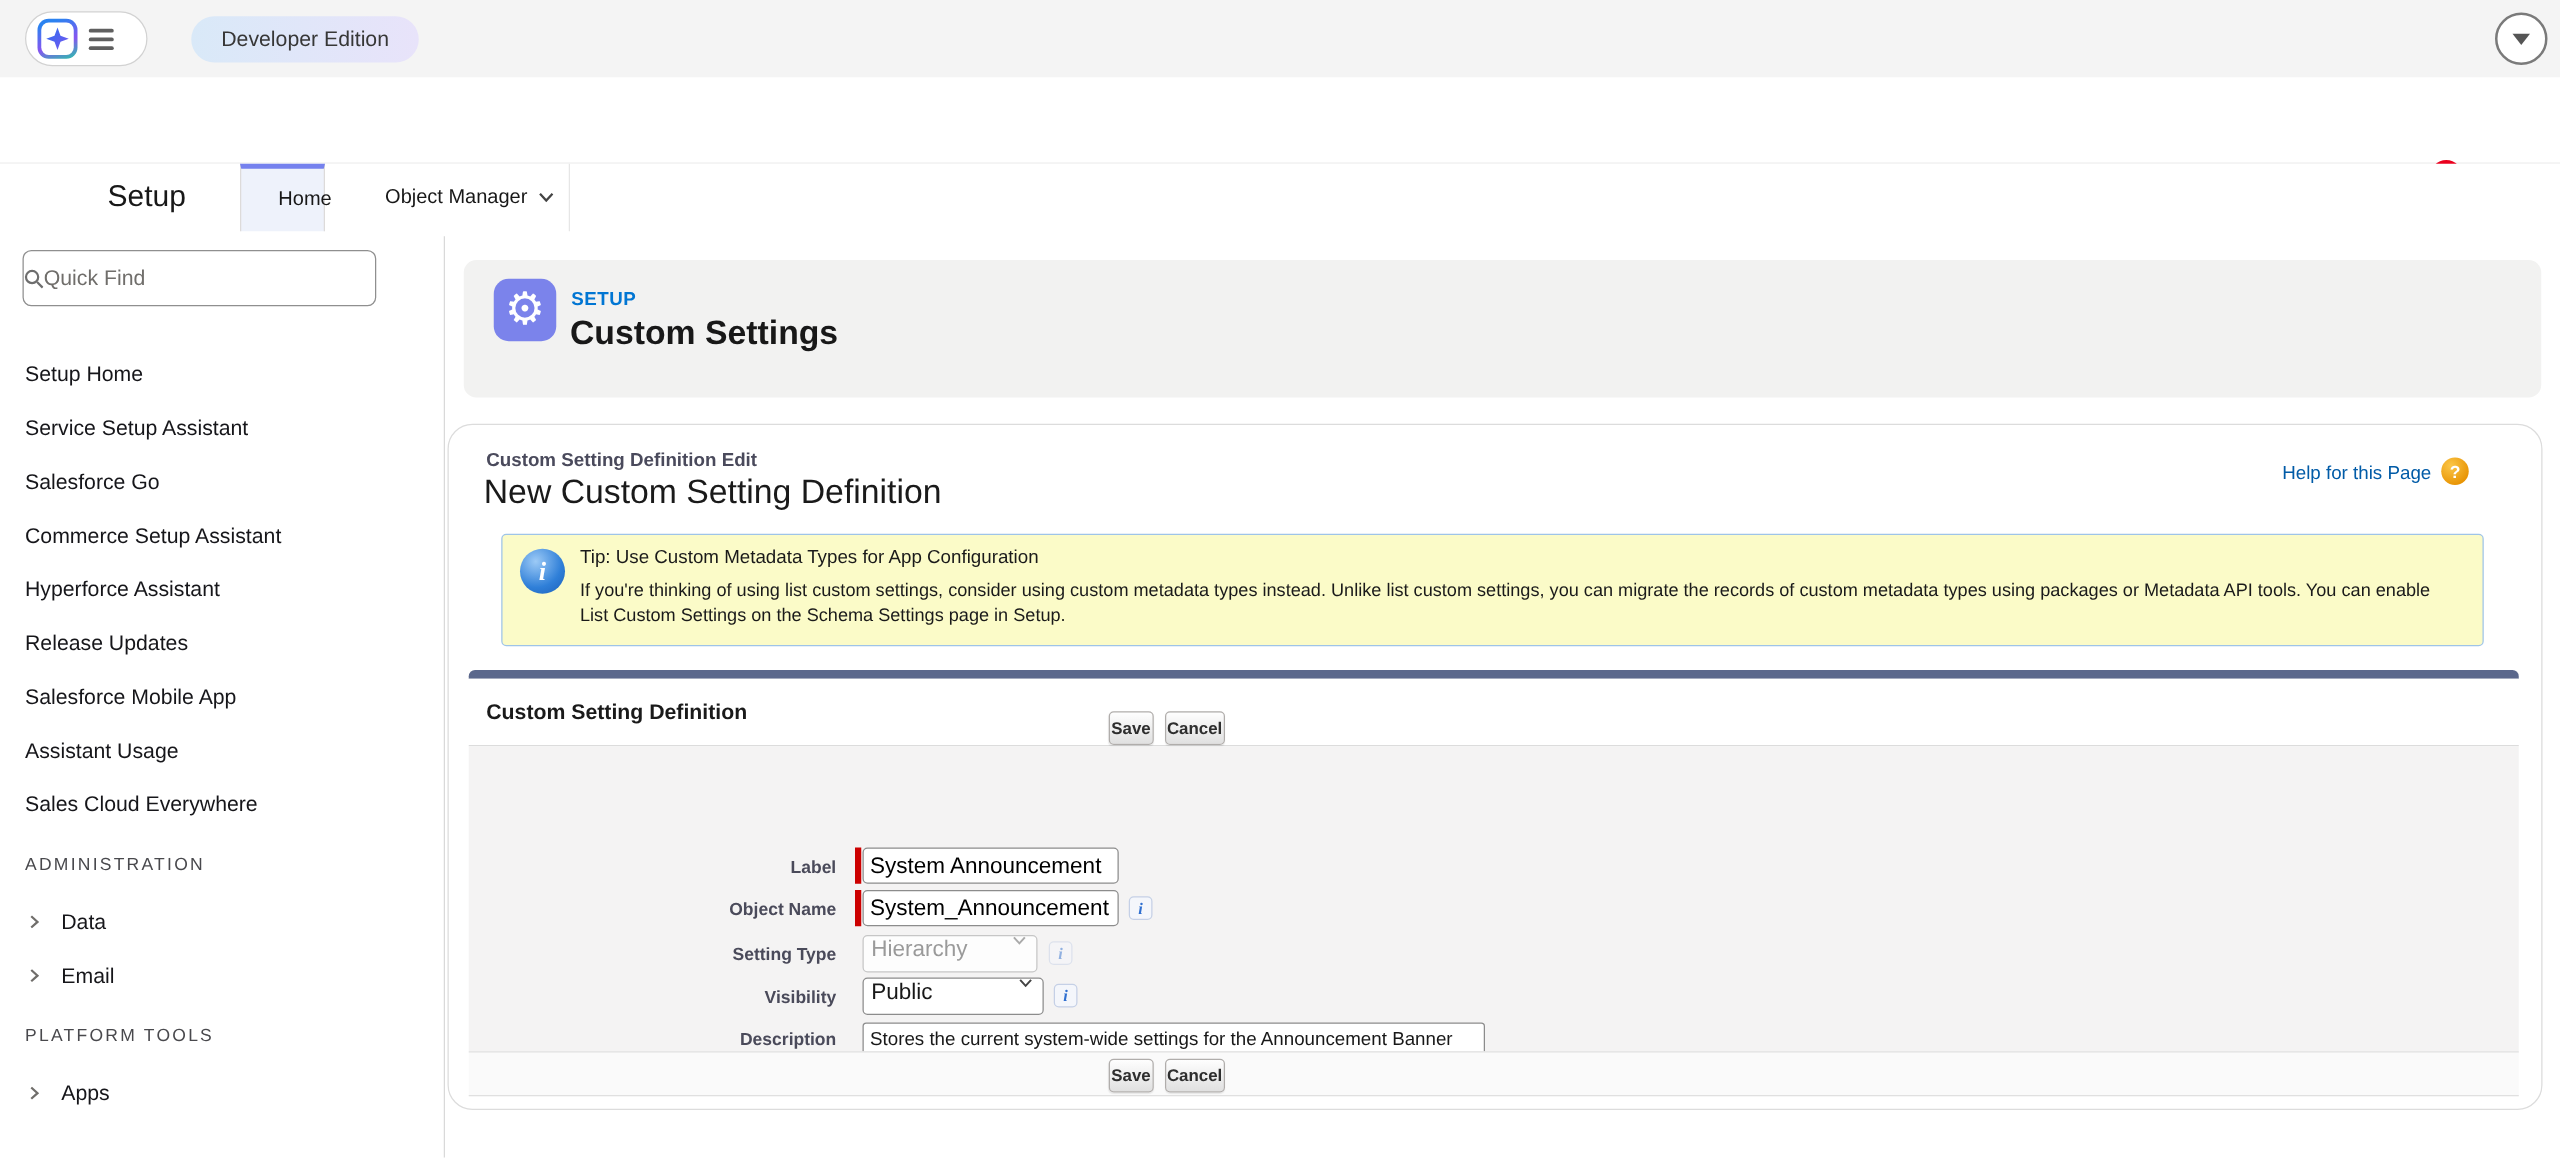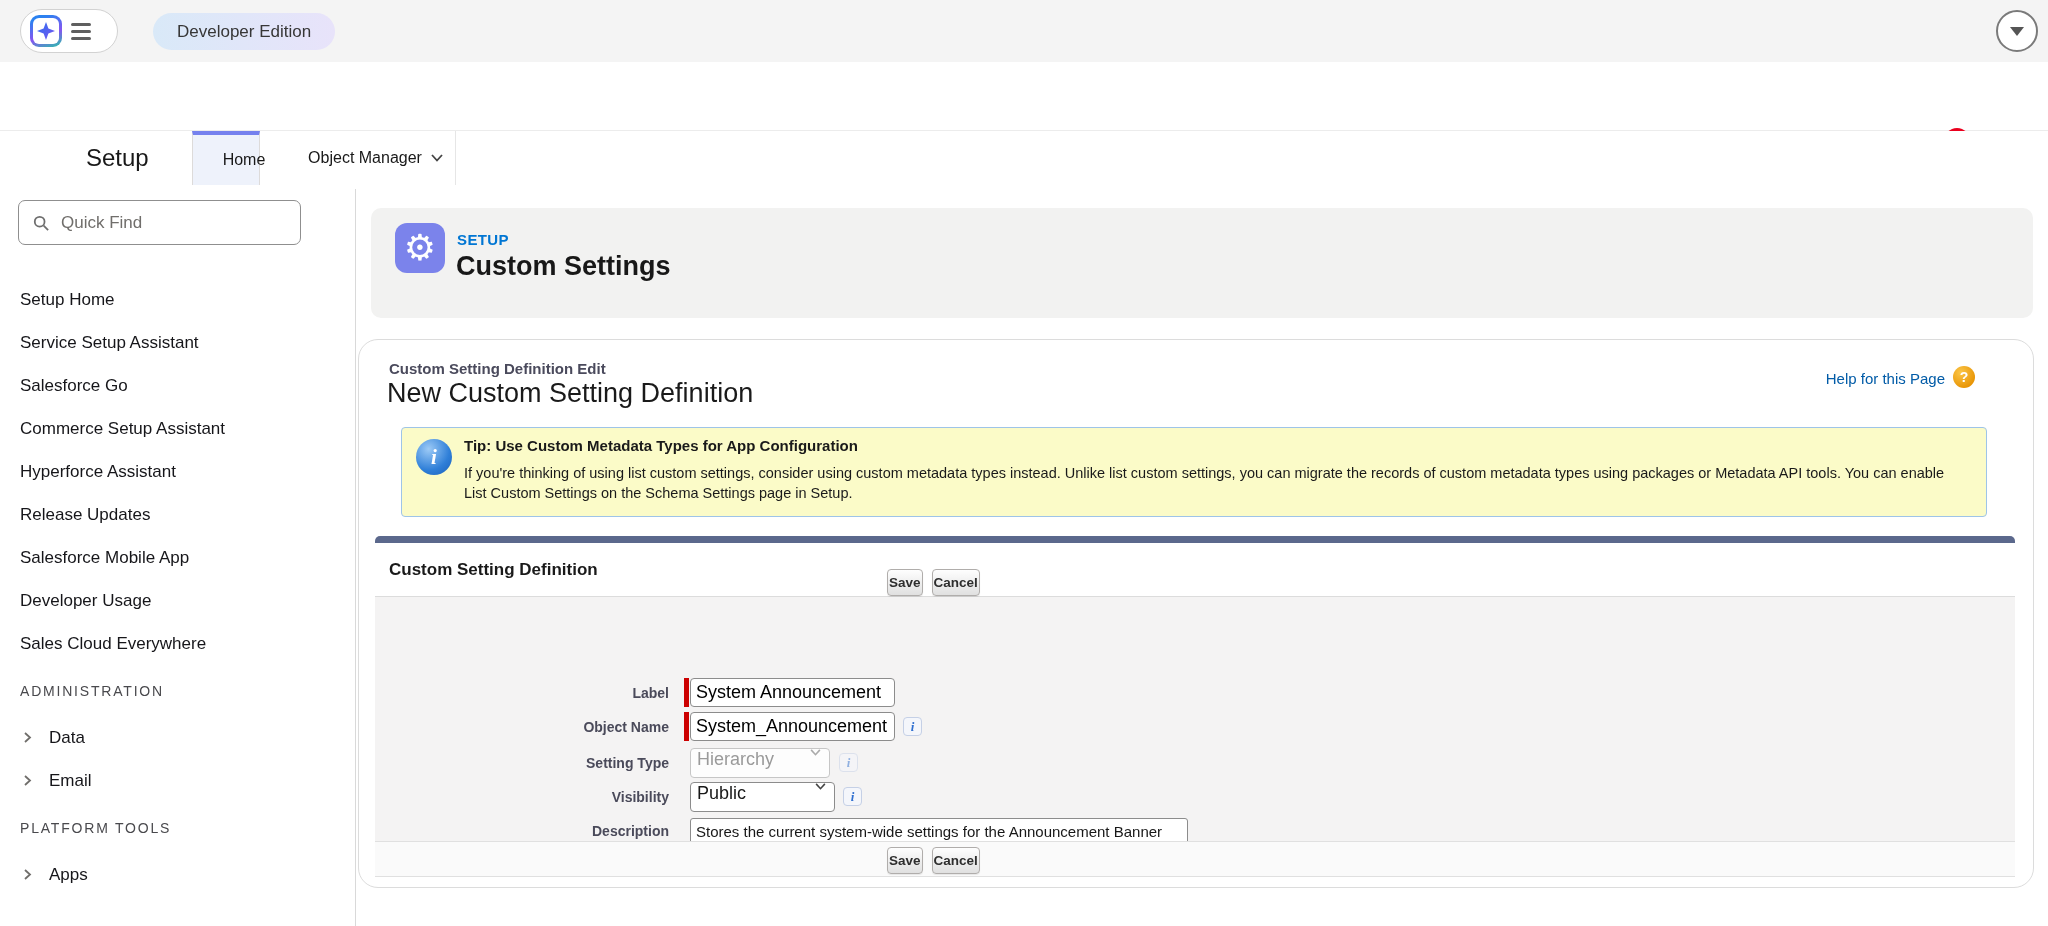--- a/index.html
+++ b/index.html
@@ -65,21 +65,21 @@
   .tab{position:absolute;top:0;height:54px;display:flex;align-items:center;justify-content:center;
     font-size:16px;color:#181818;cursor:pointer;gap:9px;padding-left:36px;}
   #tab-home{left:192px;width:68px;background:#eef2fb;border-left:1px solid #dddbda;border-right:1px solid #dddbda;
     border-top:4px solid var(--nav-accent);}
   #tab-object-manager{left:260px;width:196px;border-right:1px solid #e6e6e6;}
   #nav-underline{left:0;top:185px;width:2048px;height:4px;background:var(--nav-accent);}
 
   
   #sidebar{left:0;top:189px;width:356px;height:737px;background:#fff;border-right:1px solid #d9d9d9;}
   #quick-find{left:18px;top:11px;width:283px;height:45px;border:1.5px solid #8f8f8f;border-radius:7px;
-    display:flex;align-items:center;gap:12px;padding-left:14px;background:#fff;}
+    display:flex;align-items:center;background:#fff;}
   #quick-find input{border:none;outline:none;font-size:17px;width:210px;color:#444;
     font-family:"Liberation Sans",sans-serif;}
   #quick-find input::placeholder{color:#706e6b;}
   #nav-list{left:0;top:89px;width:355px;}
   .nav-item{height:43px;line-height:43px;padding-left:20px;font-size:17px;color:#16161a;cursor:pointer;
     white-space:nowrap;}
   .nav-section{margin-top:14px;margin-bottom:13px;height:24px;line-height:24px;padding-left:20px;
     font-size:14px;letter-spacing:1.8px;color:#49494d;}
   .nav-group{height:43px;display:flex;align-items:center;gap:16px;padding-left:22px;font-size:17px;
     color:#16161a;cursor:pointer;}
@@ -101,21 +101,21 @@
   #help-orb{right:58px;top:26px;width:22px;height:22px;border-radius:50%;cursor:pointer;
     background:radial-gradient(circle at 35% 30%,#fbc648,#e89404 75%);display:flex;align-items:center;justify-content:center;
     color:#fff;font-size:14px;font-weight:bold;}
 
   #tip-box{left:42px;top:87px;width:1586px;height:90px;background:var(--tip-bg);
     border:1px solid var(--tip-border);border-radius:4px;}
   #tip-icon{left:14px;top:11px;width:36px;height:36px;border-radius:50%;
     background:radial-gradient(circle at 35% 28%,#9ccaf6,#2f7fd8 60%,#1b5fb8);
     display:flex;align-items:center;justify-content:center;color:#fff;font-size:21px;font-weight:bold;
     font-family:"Liberation Serif",serif;font-style:italic;}
-  #tip-title{left:62px;top:9px;font-size:15px;font-weight:bold;color:#1a1a1a;}
+  #tip-title{left:62px;top:9px;font-size:15px;font-weight:normal;color:#1a1a1a;}
   #tip-body{left:62px;top:35px;width:1502px;font-size:14.5px;line-height:20px;color:#1a1a1a;}
 
   #form-block{left:16px;top:196px;width:1640px;height:341px;}
   #form-topbar{left:0;top:0;width:100%;height:7px;background:var(--form-bar);border-radius:5px 5px 0 0;}
   #form-head{left:0;top:7px;width:100%;height:54px;background:#fff;border-bottom:1px solid #dcdcdc;}
   #form-title{left:14px;top:0;height:54px;display:flex;align-items:center;font-size:17px;font-weight:bold;color:#1a1a1a;}
   .btn-row{left:512px;display:flex;gap:9px;}
   #head-btns{top:26px;}
   .btn{background:linear-gradient(#fefefe,#e0e0e0);border:1px solid #b0adab;border-radius:4px;
     font-size:13.5px;font-weight:bold;color:#2e2e2e;padding:5px 1px;cursor:pointer;
@@ -268,21 +268,21 @@
       <input readonly="" placeholder="Quick Find" style="">
     </div>
     <div class="abs" id="nav-list">
       <div class="nav-item">Setup Home</div>
       <div class="nav-item">Service Setup Assistant</div>
       <div class="nav-item">Salesforce Go</div>
       <div class="nav-item">Commerce Setup Assistant</div>
       <div class="nav-item">Hyperforce Assistant</div>
       <div class="nav-item">Release Updates</div>
       <div class="nav-item">Salesforce Mobile App</div>
-      <div class="nav-item">Developer Usage</div>
+      <div class="nav-item">Assistant Usage</div>
       <div class="nav-item">Sales Cloud Everywhere</div>
 
       <div class="nav-section">ADMINISTRATION</div>
       <div class="nav-group">
         <svg class="chev-right" viewBox="0 0 11 11">
             <polyline points="3,1 8,5.5 3,10" fill="none" stroke="#706e6b" stroke-width="1.8"></polyline>
           </svg>
         <span>Data</span>
       </div>
       <div class="nav-group">

